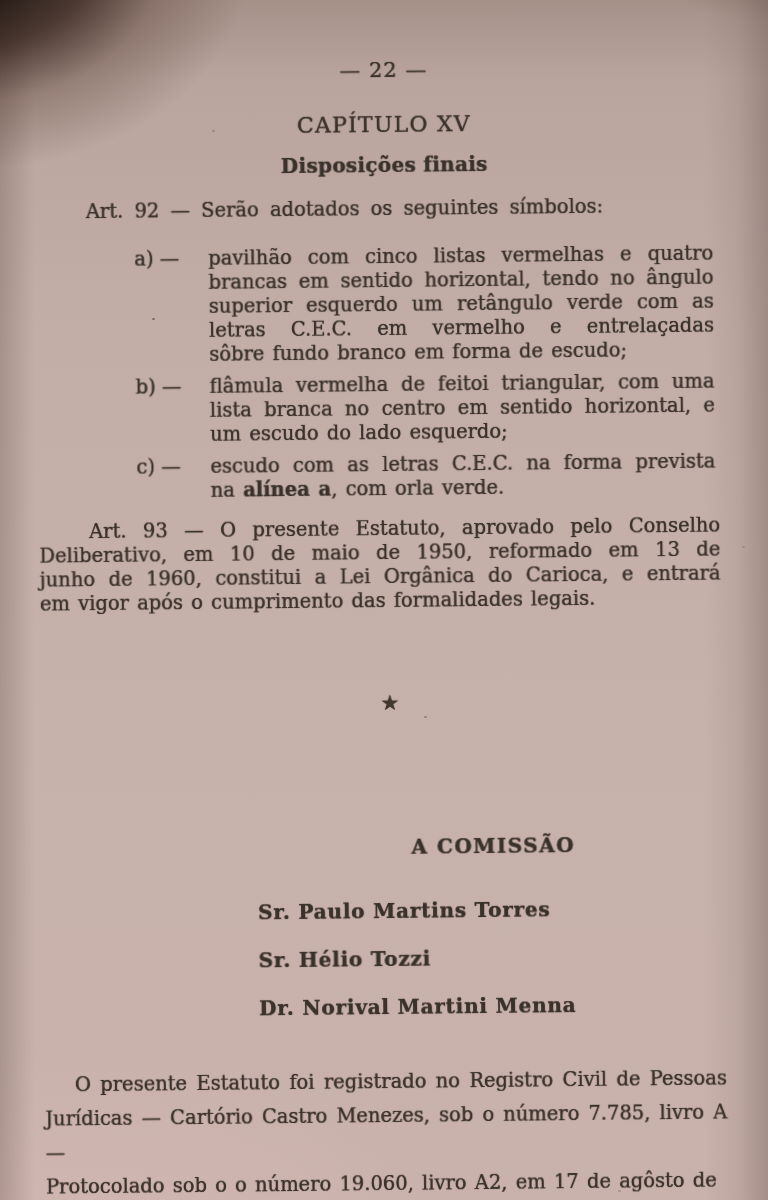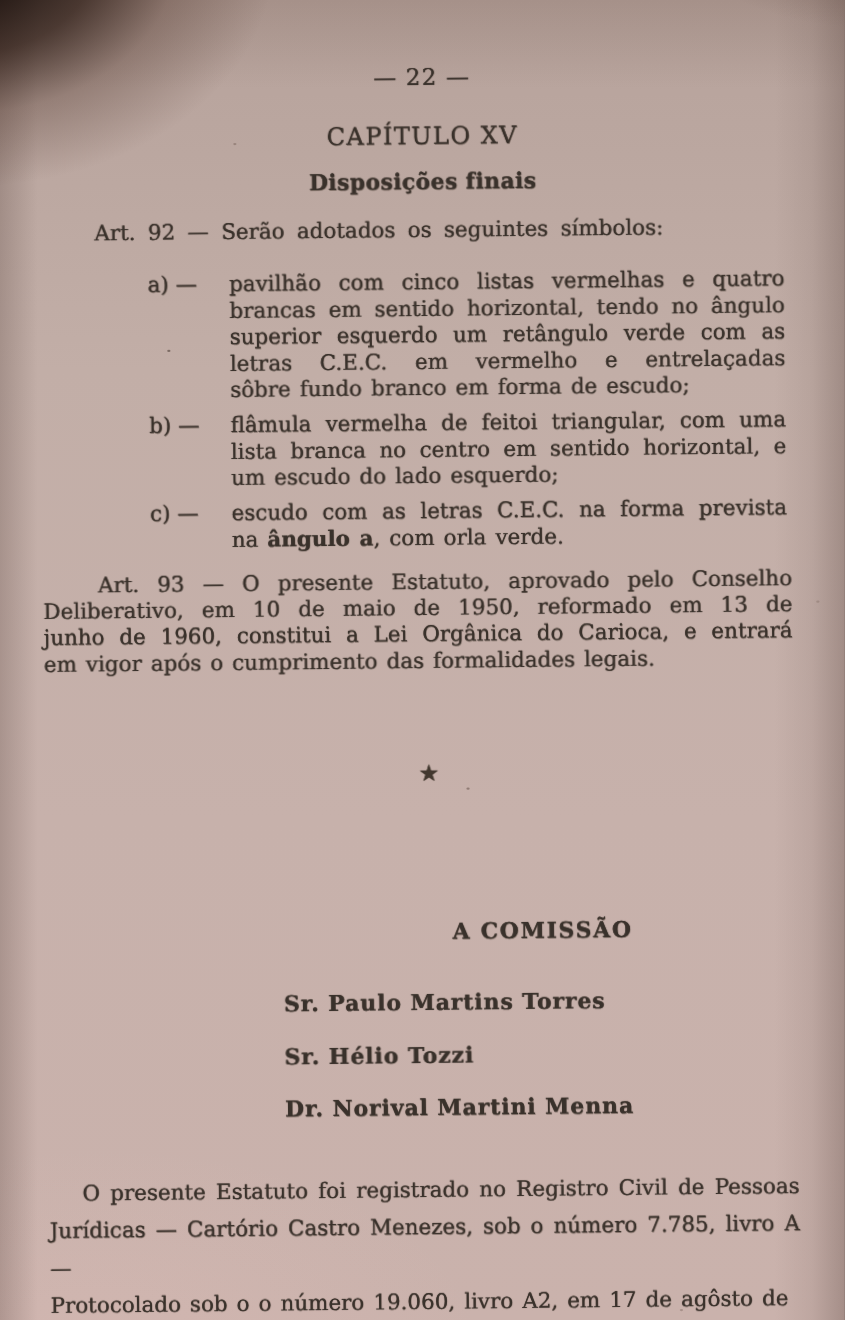--- a/index.html
+++ b/index.html
@@ -164,21 +164,21 @@
           <div class="jline">flâmula vermelha de feitoi triangular, com uma</div>
           <div class="jline">lista branca no centro em sentido horizontal, e</div>
           <div class="lline">um escudo do lado esquerdo;</div>
         </div>
       </div>
 
       <div class="symbol-item">
         <div class="symbol-marker">c) —</div>
         <div class="symbol-text">
           <div class="jline">escudo com as letras C.E.C. na forma prevista</div>
-          <div class="lline"><span>na </span><span class="bold">ângulo a</span><span>, com orla verde.</span></div>
+          <div class="lline"><span>na </span><span class="bold">alínea a</span><span>, com orla verde.</span></div>
         </div>
       </div>
 
     </div>
 
     <div class="art93">
       <div class="jline indent50">Art. 93 — O presente Estatuto, aprovado pelo Conselho</div>
       <div class="jline">Deliberativo, em 10 de maio de 1950, reformado em 13 de</div>
       <div class="jline">junho de 1960, constitui a Lei Orgânica do Carioca, e entrará</div>
       <div class="lline">em vigor após o cumprimento das formalidades legais.</div>

